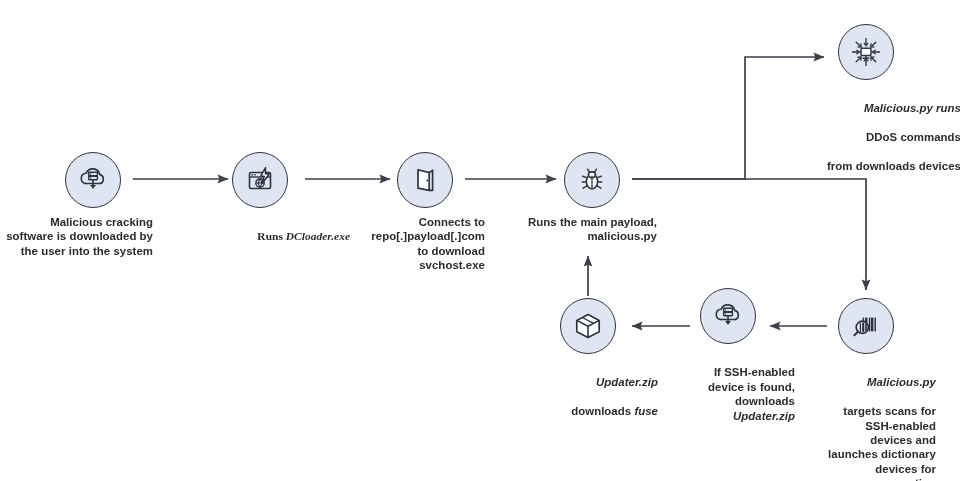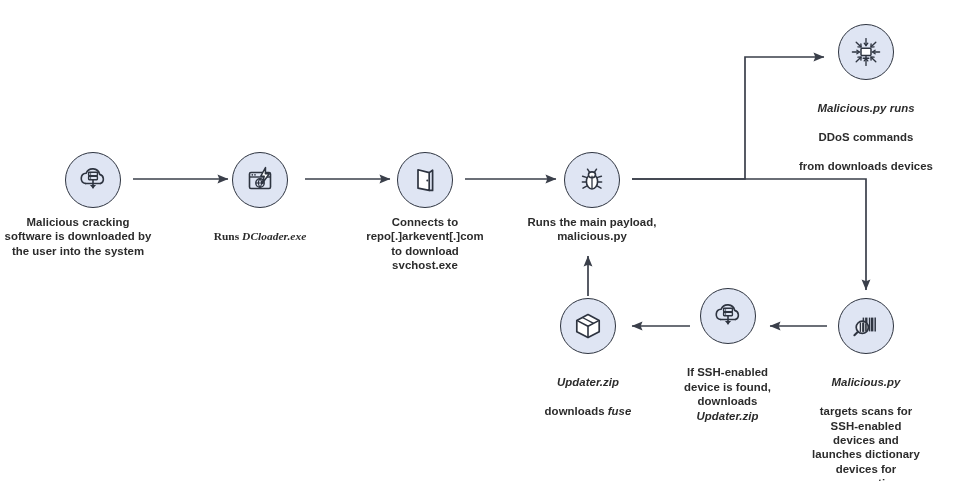--- a/index.html
+++ b/index.html
@@ -26,21 +26,21 @@
     top: 0;
     width: 960px;
     height: 481px;
     pointer-events: none;
   }
   
   .node {
     position: absolute;
     width: 180px;
     margin-left: -90px;
-    text-align: center;
+    text-align: right;
   }
   .icon-wrap {
     width: 56px;
     height: 56px;
     margin: 0 auto;
     border-radius: 50%;
     background: #dfe5f3;
     border: 1.6px solid #2e3440;
     box-sizing: border-box;
     display: flex;
@@ -149,21 +149,21 @@
   </div>
 
   <div class="node" id="node-connects">
     <div class="icon-wrap">
       <svg width="34" height="34" viewBox="0 0 34 34">
         <path d="M10,6.8 L21.2,9.6 L21.2,27.4 L10,25.2 Z" fill="#ffffff" stroke="#2e3440" stroke-width="1.7" stroke-linejoin="round"></path>
         <path d="M21.2,9.6 L24.6,7.2 L24.6,27.4 L21.2,27.4" fill="none" stroke="#2e3440" stroke-width="1.7" stroke-linejoin="round"></path>
         <circle cx="19.3" cy="17.6" r="1" fill="#2e3440"></circle>
       </svg>
     </div>
-    <div class="node-label">Connects to repo[.]arkevent[.]com to download svchost.exe</div>
+    <div class="node-label">Connects to repo[.]payload[.]com to download svchost.exe</div>
   </div>
 
   <div class="node" id="node-payload">
     <div class="icon-wrap">
       <svg width="34" height="34" viewBox="0 0 34 34">
         <ellipse cx="17" cy="18.6" rx="5.6" ry="7.4" fill="#ffffff" stroke="#2e3440" stroke-width="1.6"></ellipse>
         <ellipse cx="17" cy="11.8" rx="3.5" ry="2.9" fill="#ffffff" stroke="#2e3440" stroke-width="1.6"></ellipse>
         <line x1="17" y1="12.8" x2="17" y2="25.6" stroke="#2e3440" stroke-width="1.3"></line>
         <line x1="14.5" y1="9.2" x2="12.5" y2="6.2" stroke="#2e3440" stroke-width="1.5" stroke-linecap="round"></line>
         <line x1="19.5" y1="9.2" x2="21.5" y2="6.2" stroke="#2e3440" stroke-width="1.5" stroke-linecap="round"></line>

